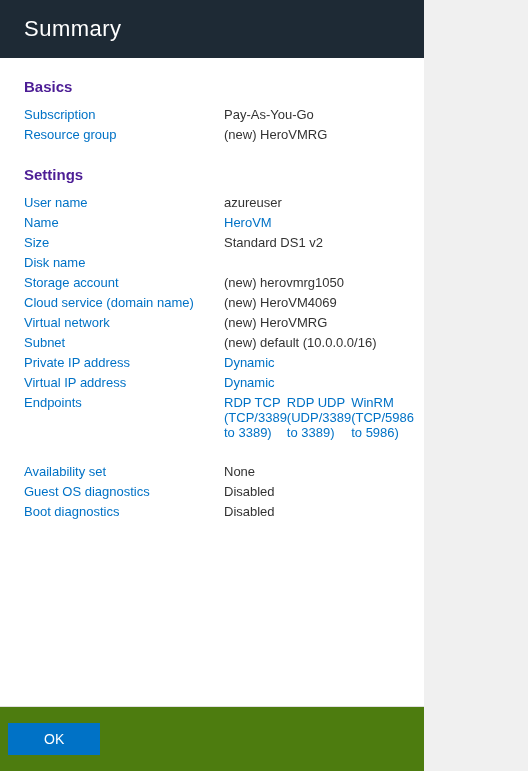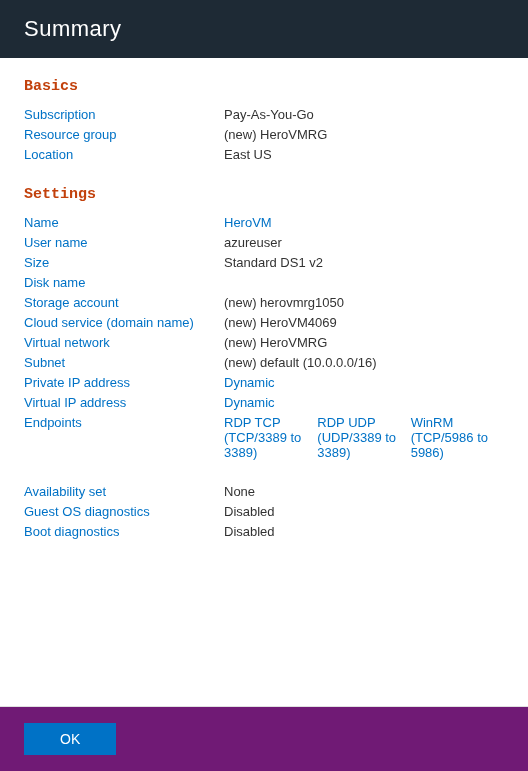--- a/index.html
+++ b/index.html
@@ -9,21 +9,21 @@
     }
 
     body {
       font-family: 'Segoe UI', Arial, sans-serif;
       width: 528px;
       min-height: 771px;
       background: #f0f0f0;
     }
 
     .window {
-      width: 528px;
+      width: 424px;
       min-height: 771px;
       background: #ffffff;
       display: flex;
       flex-direction: column;
     }
 
     .header {
       background: #1e2a35;
       color: #ffffff;
       padding: 16px 24px;
@@ -38,23 +38,22 @@
 
     .content {
       flex: 1;
       padding: 20px 24px;
       overflow-y: auto;
     }
 
     .section-title {
       font-size: 15px;
       font-weight: 600;
-      color: #c2410c;
+      color: #4c1d95;
       margin-bottom: 12px;
-      font-family: Liberation Mono, monospace;
     }
 
     .section {
       margin-bottom: 24px;
     }
 
     .field-row {
       display: flex;
       margin-bottom: 5px;
       align-items: flex-end;
@@ -95,22 +94,22 @@
       flex-direction: row;
       flex: 1;
     }
 
     .multi-values .field-value {
       margin-bottom: 2px;
     }
 
     .footer {
       border-top: 1px solid #e0e0e0;
-      padding: 16px 24px;
-      background: #701a75;
+      padding: 16px 8px;
+      background: #4d7c0f;
       flex-shrink: 0;
     }
 
     .ok-button {
       background: #0072c6;
       color: #ffffff;
       border: none;
       padding: 8px 36px;
       font-size: 14px;
       cursor: pointer;
@@ -133,36 +132,32 @@
       <div class="section-title">Basics</div>
 
       <div class="field-row">
         <span class="field-label">Subscription</span>
         <span class="field-value">Pay-As-You-Go</span>
       </div>
       <div class="field-row">
         <span class="field-label">Resource group</span>
         <span class="field-value">(new) HeroVMRG</span>
       </div>
-      <div class="field-row">
-        <span class="field-label">Location</span>
-        <span class="field-value">East US</span>
-      </div>
     </div>
 
     <div class="section">
       <div class="section-title">Settings</div>
 
       <div class="field-row">
+        <span class="field-label">User name</span>
+        <span class="field-value">azureuser</span>
+      </div>
+      <div class="field-row">
         <span class="field-label">Name</span>
         <span class="field-value blue">HeroVM</span>
-      </div>
-      <div class="field-row">
-        <span class="field-label">User name</span>
-        <span class="field-value">azureuser</span>
       </div>
       <div class="field-row">
         <span class="field-label">Size</span>
         <span class="field-value">Standard DS1 v2</span>
       </div>
       <div class="field-row">
         <span class="field-label">Disk name</span>
       </div>
       <div class="field-row">
         <span class="field-label">Storage account</span>

